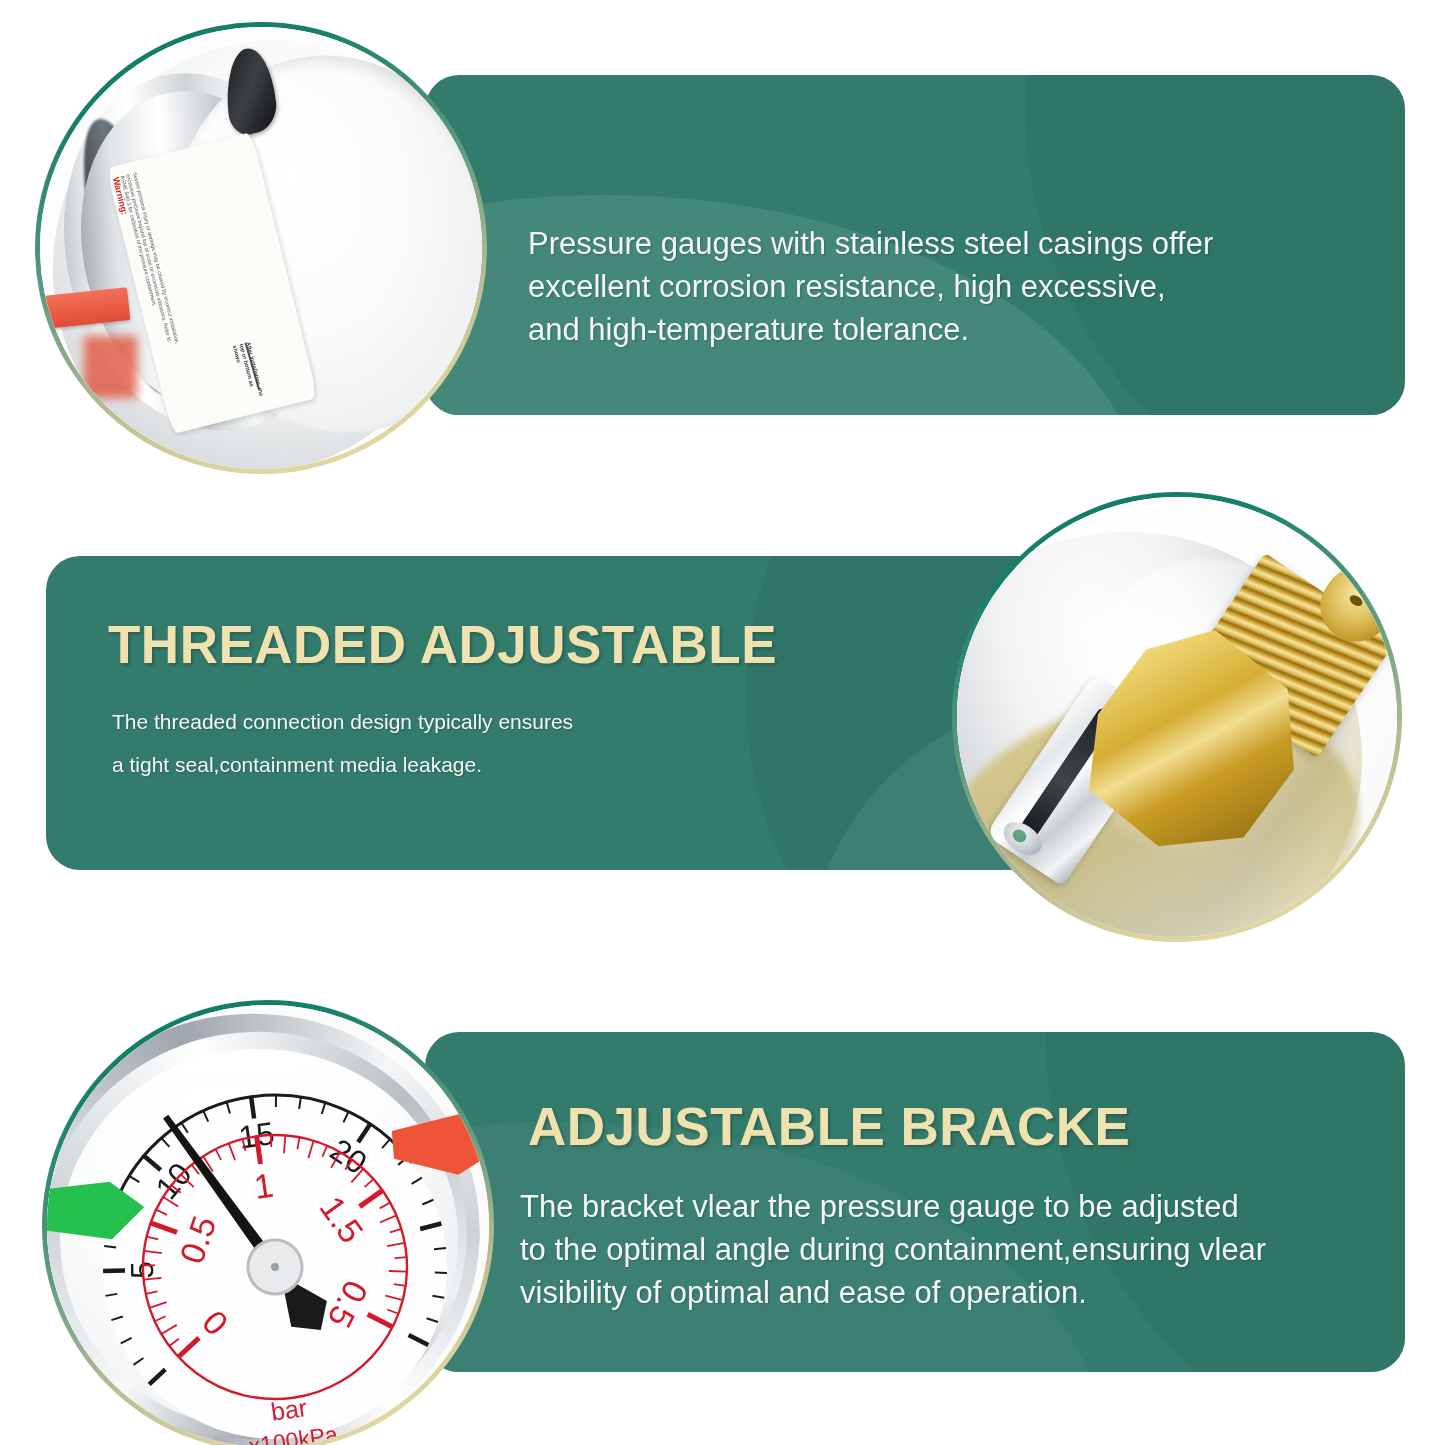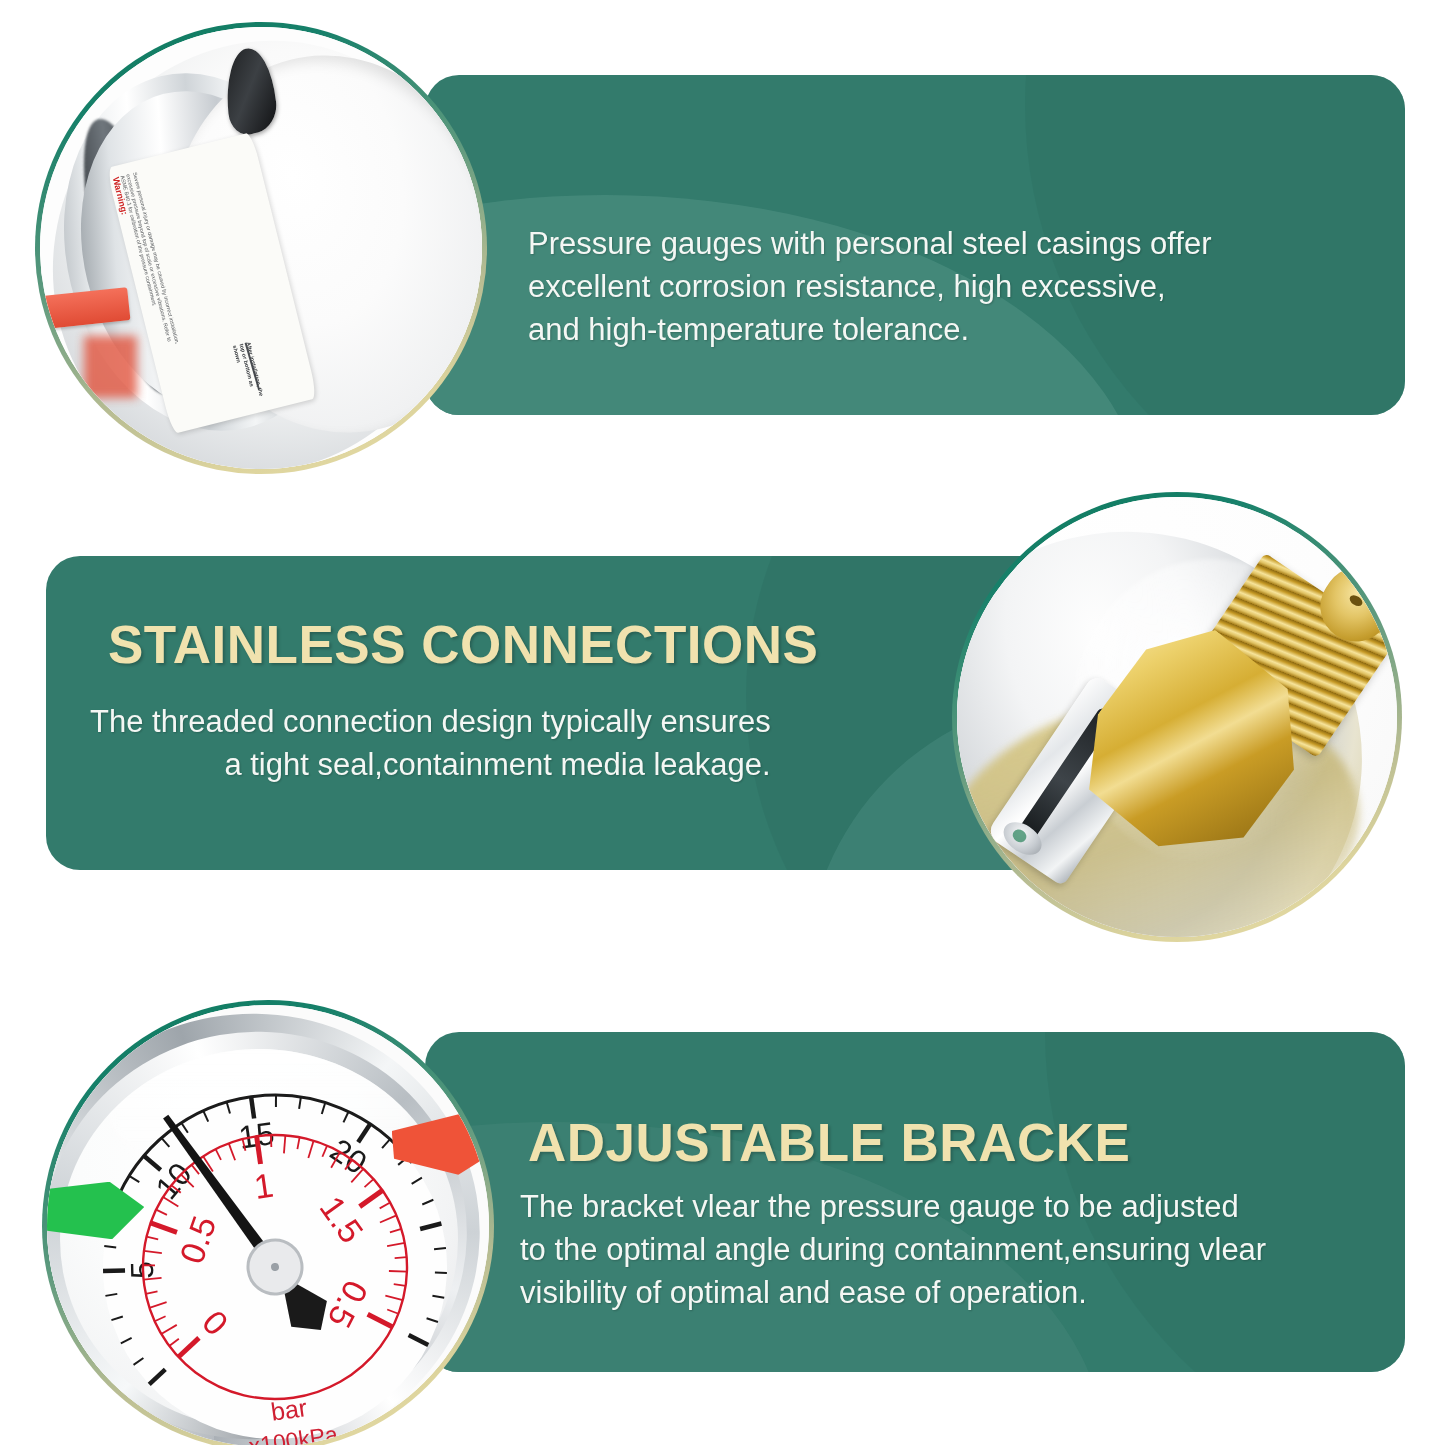--- a/index.html
+++ b/index.html
@@ -178,21 +178,21 @@
 <body>
 
 <div id="stage">
 
   <div class="panel" style="left:425px; top:75px; width:980px; height:340px;">
     <div class="arcdec" style="left:-360px; top:120px; width:1080px; height:640px;"></div>
     <div class="arcdec2" style="left:600px; top:-420px; width:900px; height:900px;"></div>
   </div>
 
   <div class="pbody" style="left:528px; top:222px; font-size:31px; line-height:43px;">
-    <div>Pressure gauges with personal steel casings offer</div>
+    <div>Pressure gauges with stainless steel casings offer</div>
     <div>excellent corrosion resistance, high excessive,</div>
     <div>and high-temperature tolerance.</div>
   </div>
 
   <div class="circlewrap p1" style="left:35px; top:22px; width:452px; height:452px;">
     <div class="ring"></div>
     <div class="inner">
       <div class="scene">
         <div class="bodyCase"></div>
         <div class="rimBand"></div>
@@ -212,22 +212,22 @@
         </div>
       </div>
     </div>
   </div>
 
   <div class="panel" style="left:46px; top:556px; width:1074px; height:314px;">
     <div class="arcdec" style="left:700px; top:-250px; width:780px; height:780px; background:#2f7467; opacity:.8;"></div>
     <div class="arcdec2" style="left:760px; top:140px; width:560px; height:560px; background:#3e8274; opacity:.9;"></div>
   </div>
 
-  <div class="ptitle" style="left:108px; top:614px; font-size:53px;">STAINLESS CONNECTIONS</div>
-  <div class="pbody" style="left:90px; top:700px; font-size:31px; line-height:43px;text-align:right;">
+  <div class="ptitle" style="left:108px; top:614px; font-size:53px;">THREADED ADJUSTABLE</div>
+  <div class="pbody" style="left:112px; top:700px; font-size:21px; line-height:43px;">
     <div>The threaded connection design typically ensures</div>
     <div>a tight seal,containment media leakage.</div>
   </div>
 
   <div class="circlewrap p2" style="left:952px; top:492px; width:450px; height:450px;">
     <div class="ring"></div>
     <div class="inner">
       <div class="scene">
         <div class="discBack"></div>
         <div class="discShade"></div>
@@ -244,21 +244,21 @@
         <div class="hexNut"></div>
       </div>
     </div>
   </div>
 
   <div class="panel" style="left:425px; top:1032px; width:980px; height:340px;">
     <div class="arcdec" style="left:-420px; top:90px; width:1100px; height:660px; background:#3d8173; opacity:.85;"></div>
     <div class="arcdec2" style="left:620px; top:-460px; width:920px; height:920px;"></div>
   </div>
 
-  <div class="ptitle" style="left:528px; top:1096px; font-size:53px;margin-top:16px;">ADJUSTABLE BRACKE</div>
+  <div class="ptitle" style="left:528px; top:1096px; font-size:53px;">ADJUSTABLE BRACKE</div>
   <div class="pbody" style="left:520px; top:1185px; font-size:31px; line-height:43px;">
     <div>The bracket vlear the pressure gauge to be adjusted</div>
     <div>to the optimal angle during containment,ensuring vlear</div>
     <div>visibility of optimal and ease of operation.</div>
   </div>
 
   <div class="circlewrap p3" style="left:42px; top:1000px; width:452px; height:452px;">
     <div class="ring"></div>
     <div class="inner">
       <div class="scene">

